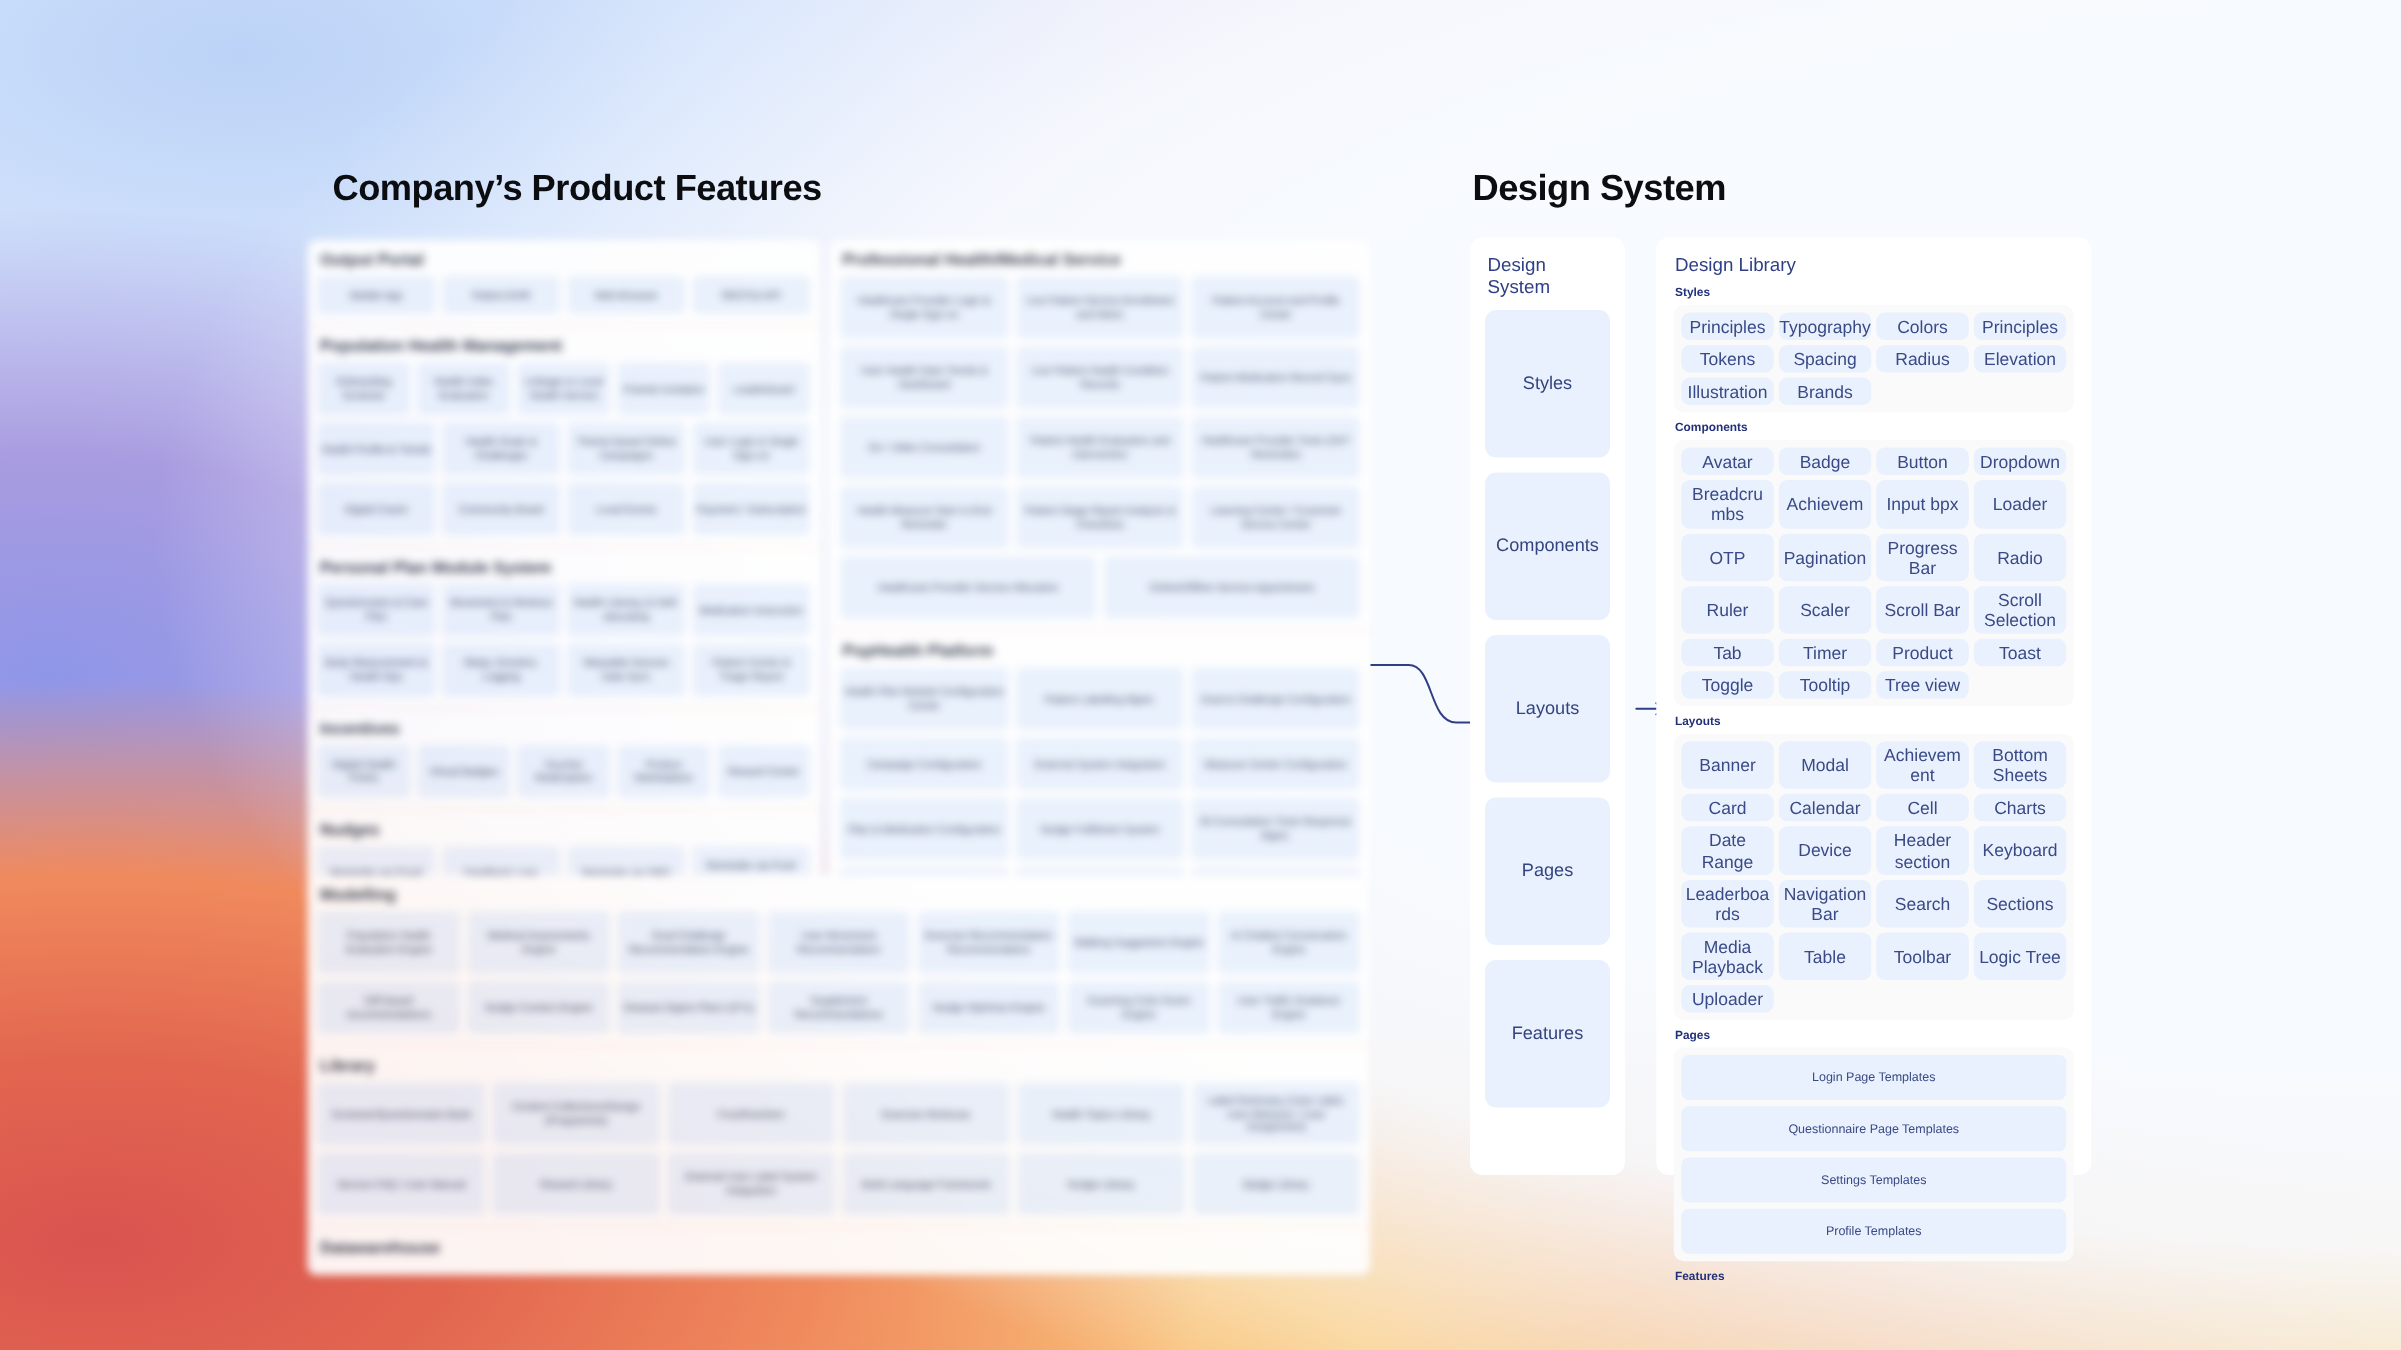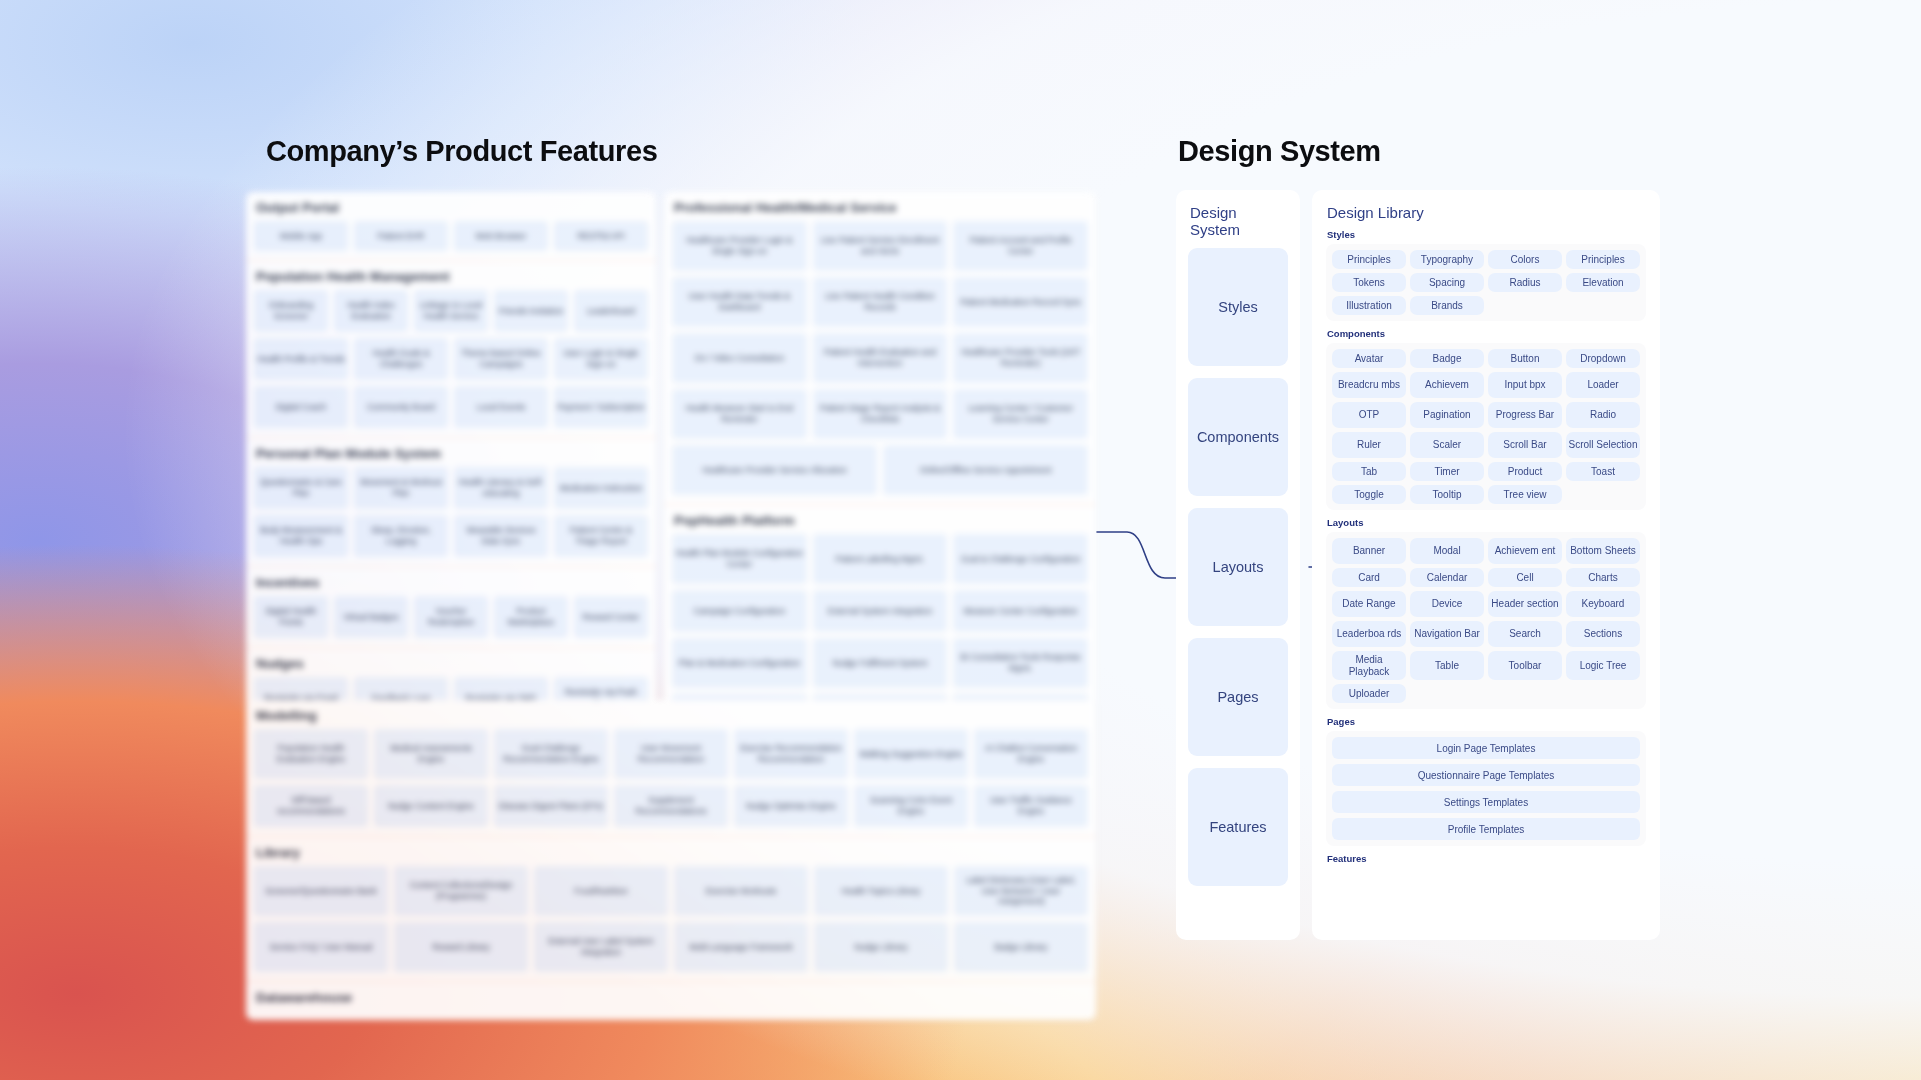--- a/index.html
+++ b/index.html
@@ -65,43 +65,43 @@
     background:#ffffff; border-radius:10px; padding:12px 12px;
   }
   .ds-nav-title { font-size:15px; color:#2f3f86; margin:2px 0 10px 2px; }
   .ds-nav-card {
     background:#e9f1fe; border-radius:9px; height:118px; margin-bottom:12px;
     display:flex; align-items:center; justify-content:center;
     font-size:14.5px; color:#34447f;
   }
 
   .ds-lib {
-    position:absolute; left:136px; top:0; width:348px; height:750px;
+    position:absolute; left:149px; top:0; width:348px; height:750px;
     background:#ffffff; border-radius:10px; padding:12px 14px 10px;
   }
   .ds-lib-title { font-size:15px; color:#2f3f86; margin:2px 0 8px 1px; }
   .ds-group-label {
     font-size:9.5px; font-weight:700; color:#22307a; margin:7px 0 4px 1px;
   }
   .ds-group {
     background:#fafafb; border-radius:8px; padding:6px 6px;
     display:flex; flex-wrap:wrap; gap:4px;
   }
   .ds-chip {
     background:#e9f1fe; border-radius:7px;
     width:calc(25% - 3px); min-height:19px;
     display:flex; align-items:center; justify-content:center;
-    text-align:center; font-size:10px; line-height:1.15; color:#3a4a86;
+    text-align:center; font-size:14px; line-height:1.15; color:#3a4a86;
     padding:3px 2px;
   }
   .ds-chip.two { min-height:26px; }
 
   .ds-stack { background:#fafafb; border-radius:8px; padding:6px; }
   .ds-bar {
-    background:#e9f1fe; border-radius:6px; height:22px; margin-bottom:5px;
+    background:#e9f1fe; border-radius:6px; height:36px; margin-bottom:5px;
     display:flex; align-items:center; justify-content:center;
     font-size:10px; color:#3a4a86;
   }
   .ds-bar:last-child { margin-bottom:0; }
   .ds-note {
     background:#e9f1fe; border-radius:8px; padding:9px 10px;
     text-align:center; font-size:10px; line-height:1.5; color:#3a4a86;
   }
 </style>
 </head>

